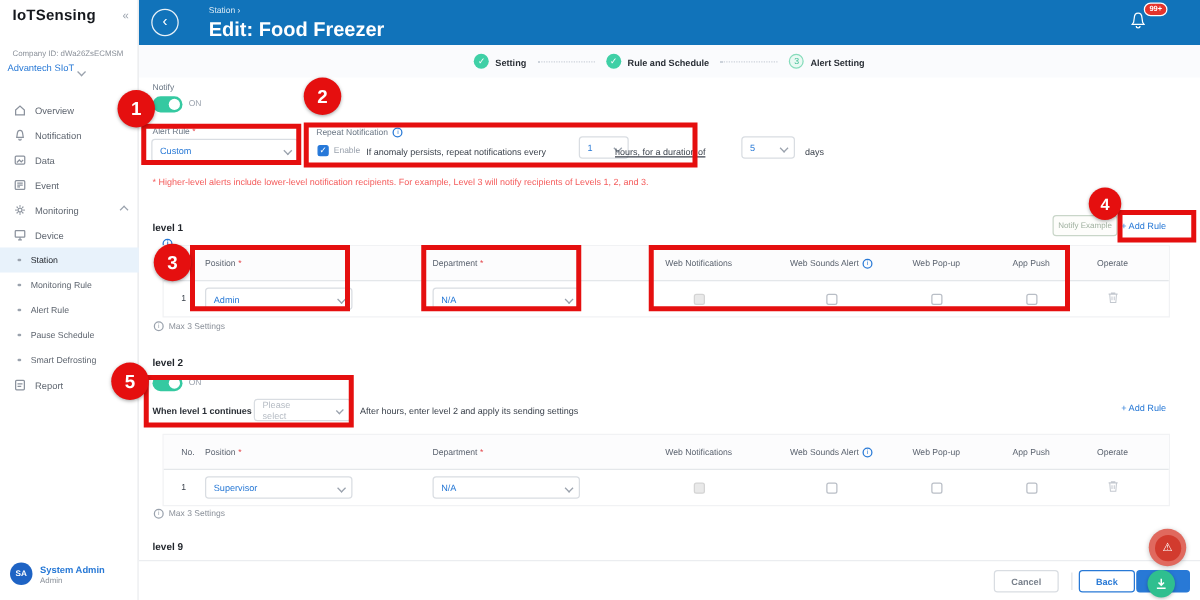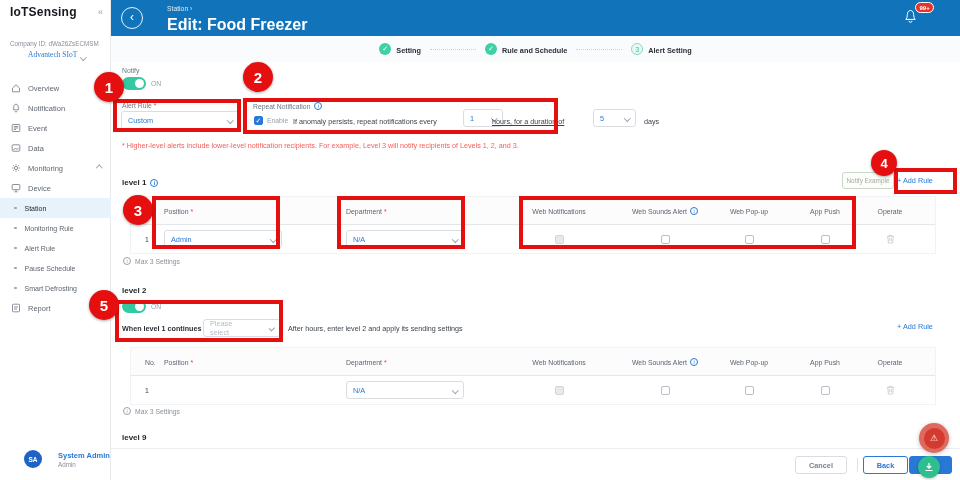--- a/index.html
+++ b/index.html
@@ -4,31 +4,31 @@
 <style>
   html,body{margin:0;padding:0;background:#e9ebee;}
   *{box-sizing:border-box;}
   #app{position:relative;width:960px;height:480px;background:#fff;font-family:"Liberation Sans",sans-serif;overflow:hidden;}
 
   
   .sidebar{position:absolute;left:0;top:0;width:111px;height:480px;background:#fff;border-right:1px solid #e7e9ec;z-index:2;}
   .side-title{position:absolute;left:10px;top:5px;font-size:12px;font-weight:bold;color:#15181d;letter-spacing:.2px;}
   .collapse{position:absolute;right:7px;top:7px;font-size:9px;color:#9aa2ad;}
   .company-id{position:absolute;left:10px;top:40px;font-size:6.3px;color:#8a9099;}
-  .company-name{position:absolute;left:28px;top:50px;font-size:7.5px;color:#2879d6;display:flex;align-items:flex-end;gap:4px;font-family:Liberation Serif, serif;}
+  .company-name{position:absolute;left:6px;top:50px;font-size:7.5px;color:#2879d6;display:flex;align-items:flex-end;gap:4px;}
   .menu{position:absolute;left:0;top:78px;width:111px;}
   .mi{height:20px;display:flex;align-items:center;gap:7px;padding:0 0 0 11px;font-size:7.5px;color:#5f6670;}
   .mi .micon{width:10px;height:10px;flex:0 0 10px;display:flex;align-items:center;}
   .mi.active{background:#e8f2fb;color:#23272e;}
   .mi.sub{padding-left:14px;font-size:7px;gap:8px;}
   .mi .dot{width:2.5px;height:2.5px;border-radius:50%;background:#9aa2ad;flex:0 0 2.5px;}
   .mi .spacer{flex:1;}
   .chev{display:inline-block;width:4.5px;height:4.5px;border-right:1.1px solid #9aa2ad;border-bottom:1.1px solid #9aa2ad;transform:rotate(45deg);}
   .chev.up{transform:rotate(-135deg);margin-right:10px;}
-  .user{position:absolute;left:24px;top:450px;display:flex;gap:16px;}
+  .user{position:absolute;left:8px;top:450px;display:flex;gap:6px;}
   .avatar{width:18px;height:18px;border-radius:50%;background:#1e63c4;color:#fff;font-size:6.5px;font-weight:bold;display:flex;align-items:center;justify-content:center;}
   .uname{font-size:7.5px;font-weight:bold;color:#2879d6;margin-top:1px;}
   .urole{font-size:6.3px;color:#8a9099;margin-top:1px;}
 
   
   .main{position:absolute;left:111px;top:0;width:849px;height:480px;background:#fff;}
   .topbar{position:absolute;left:0;top:0;width:849px;height:36px;background:#1173ba;}
   .backbtn{position:absolute;left:10px;top:7px;width:22px;height:22px;border:1.4px solid rgba(255,255,255,.9);border-radius:50%;color:#fff;display:flex;align-items:center;justify-content:center;font-size:12px;line-height:1;padding-bottom:2px;}
   .crumb{position:absolute;left:56px;top:5px;font-size:6.8px;color:rgba(255,255,255,.85);}
   .pagetitle{position:absolute;left:56px;top:16px;font-size:16px;font-weight:bold;color:#fff;}
@@ -120,34 +120,34 @@
             <svg width="10" height="10" viewBox="0 0 10 10">
               <path d="M5 1.2 C3.4 1.2 2.9 2.6 2.8 4.2 L2.4 6.8 H7.6 L7.2 4.2 C7.1 2.6 6.6 1.2 5 1.2 Z" fill="none" stroke="#8b929d" stroke-width="1"></path>
               <path d="M4 8 a1 1 0 0 0 2 0" fill="none" stroke="#8b929d" stroke-width="1"></path>
             </svg>
           </span>
         <span>Notification</span>
       </div>
       <div class="mi">
         <span class="micon">
             <svg width="10" height="10" viewBox="0 0 10 10">
+              <rect x="1.2" y="1.8" width="7.6" height="6.4" rx="0.8" fill="none" stroke="#8b929d" stroke-width="1"></rect>
+              <path d="M2.5 7 L4.5 5 L6 6.5 L7.5 5" fill="none" stroke="#8b929d" stroke-width="1"></path>
+            </svg>
+          </span>
+        <span>Data</span>
+      </div>
+      <div class="mi">
+        <span class="micon">
+            <svg width="10" height="10" viewBox="0 0 10 10">
               <rect x="1.2" y="1.5" width="7.6" height="7" rx="0.8" fill="none" stroke="#8b929d" stroke-width="1"></rect>
               <path d="M2.8 3.5 H7.2 M2.8 5 H7.2 M2.8 6.5 H5" fill="none" stroke="#8b929d" stroke-width="1"></path>
             </svg>
           </span>
         <span>Event</span>
-      </div>
-      <div class="mi">
-        <span class="micon">
-            <svg width="10" height="10" viewBox="0 0 10 10">
-              <rect x="1.2" y="1.8" width="7.6" height="6.4" rx="0.8" fill="none" stroke="#8b929d" stroke-width="1"></rect>
-              <path d="M2.5 7 L4.5 5 L6 6.5 L7.5 5" fill="none" stroke="#8b929d" stroke-width="1"></path>
-            </svg>
-          </span>
-        <span>Data</span>
       </div>
       <div class="mi">
         <span class="micon">
             <svg width="10" height="10" viewBox="0 0 10 10">
               <circle cx="5" cy="5" r="1.6" fill="none" stroke="#8b929d" stroke-width="1"></circle>
               <path d="M5 1.2 V2.4 M5 7.6 V8.8 M1.2 5 H2.4 M7.6 5 H8.8 M2.3 2.3 L3.2 3.2 M6.8 6.8 L7.7 7.7 M7.7 2.3 L6.8 3.2 M3.2 6.8 L2.3 7.7" stroke="#8b929d" stroke-width="1"></path>
             </svg>
           </span>
         <span>Monitoring</span>
         <span class="spacer"></span>
@@ -263,21 +263,21 @@
     </div>
     <div class="inline-ft" style="left:381px;top:117px;text-decoration:underline;">hours, for a duration of</div>
     <div class="select" style="left:482px;top:109px;width:43px;height:18px;">
       <span>5</span>
       <i class="chev"></i>
     </div>
     <div class="inline-ft" style="left:533px;top:117px;">days</div>
 
     <div class="note">* Higher-level alerts include lower-level notification recipients. For example, Level 3 will notify recipients of Levels 1, 2, and 3.</div>
 
-    <div class="lvltitle" style="left:11px;top:178px;">
+    <div class="lvltitle" style="left:11px;top:178px;flex-direction:column;">
       <span>level 1</span>
       <i class="infoi">i</i>
     </div>
     <div class="ghostbtn" style="left:731px;top:172px;width:52px;height:17px;">Notify Example</div>
     <div class="linkbtn" style="left:786px;top:176px;">+ Add Rule</div>
 
     <div class="tbl" style="top:196px;">
       <div class="thead">
         <span class="th c-no">No.</span>
         <span class="th c-pos">
@@ -365,20 +365,26 @@
         <span class="th c-ws">
             <span>Web Sounds Alert</span>
             <i class="infoi" style="color:#2879d6;">i</i>
           </span>
         <span class="th c-wp">Web Pop-up</span>
         <span class="th c-ap">App Push</span>
         <span class="th c-op">Operate</span>
       </div>
       <div class="trow">
         <span class="td c-no">1</span>
+        <span class="td c-pos">
+            <span class="rsel">
+              <span>Supervisor</span>
+              <i class="chev"></i>
+            </span>
+          </span>
         <span class="td c-dep">
             <span class="rsel">
               <span>N/A</span>
               <i class="chev"></i>
             </span>
           </span>
         <span class="td c-wn">
             <span class="cb dis"></span>
           </span>
         <span class="td c-ws">

